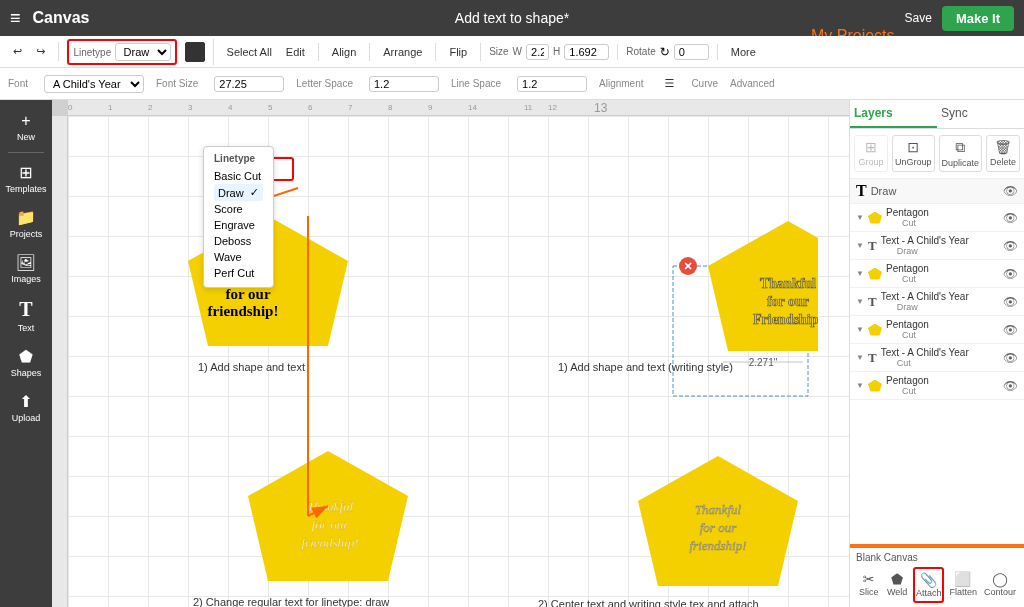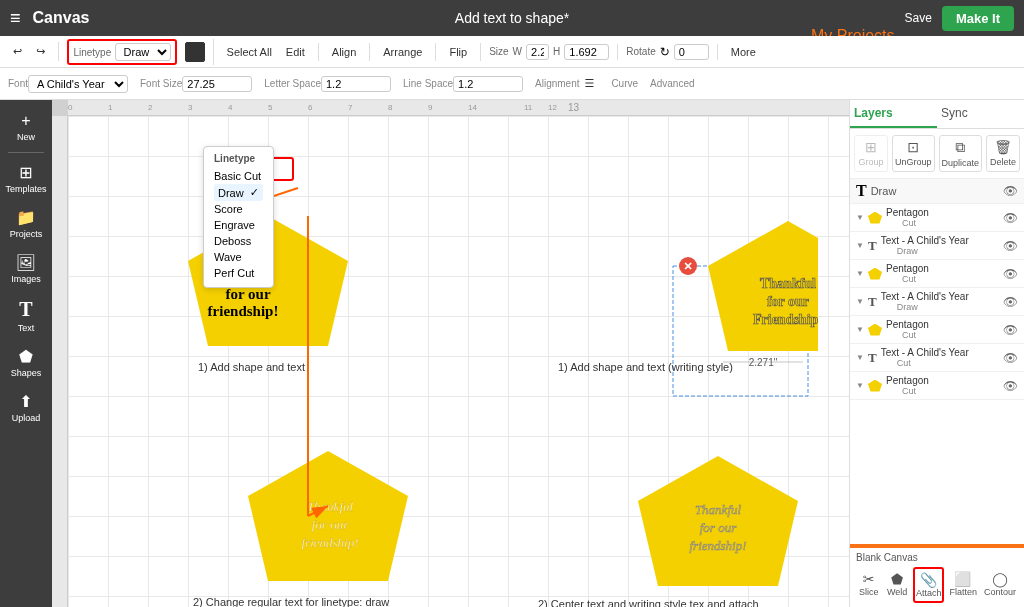--- a/index.html
+++ b/index.html
@@ -35,21 +35,21 @@
     .toolbar-select { border: 1px solid #ccc; border-radius: 3px; padding: 1px 4px; font-size: 11px; background: white; cursor: pointer; }
     .toolbar-label { font-size: 10px; color: #666; }
     .linetype-highlight { border: 2px solid red; padding: 2px 4px; border-radius: 3px; }
     
     
     .toolbar2 {
       display: flex; align-items: center;
       background: white; border-bottom: 1px solid #ddd;
       height: 32px; padding: 0 8px; gap: 12px; flex-shrink: 0;
     }
-    .toolbar2-item { display: flex; align-items: center; gap: 0; justify-content: space-between; }
+    .toolbar2-item { display: flex; align-items: center; gap: 16px; justify-content: space-between; }
     .toolbar2-label { font-size: 10px; color: #888; }
     .toolbar2-select { border: 1px solid #ccc; border-radius: 3px; padding: 1px 4px; font-size: 11px; background: white; min-width: 100px; }
     .toolbar2-select-small { min-width: 70px; }
     .style-highlight { border: 2px solid red !important; }
     
     
     .main { display: flex; flex: 1; overflow: hidden; }
     
     
     .sidebar-left {
@@ -304,21 +304,21 @@
         <span style="position:absolute;left:120px;font-size:8px;color:#999;">3</span>
         <span style="position:absolute;left:160px;font-size:8px;color:#999;">4</span>
         <span style="position:absolute;left:200px;font-size:8px;color:#999;">5</span>
         <span style="position:absolute;left:240px;font-size:8px;color:#999;">6</span>
         <span style="position:absolute;left:280px;font-size:8px;color:#999;">7</span>
         <span style="position:absolute;left:320px;font-size:8px;color:#999;">8</span>
         <span style="position:absolute;left:360px;font-size:8px;color:#999;">9</span>
         <span style="position:absolute;left:400px;font-size:8px;color:#999;">14</span>
         <span style="position:absolute;left:456px;font-size:8px;color:#999;">11</span>
         <span style="position:absolute;left:480px;font-size:8px;color:#999;">12</span>
-        <span style="position:absolute;left:500px;font-size:10px;color:#999;">13</span>
+        <span style="position:absolute;left:526px;font-size:12px;color:#999;">13</span>
       </div>
       <div class="canvas-ruler-v"></div>
       <div class="canvas-content">
         <svg width="750" height="560" xmlns="http://www.w3.org/2000/svg">
           <defs>
             <marker id="arrowhead" markerWidth="8" markerHeight="6" refX="8" refY="3" orient="auto">
               <polygon points="0 0, 8 3, 0 6" fill="#ff6600"></polygon>
             </marker>
           </defs>
 

